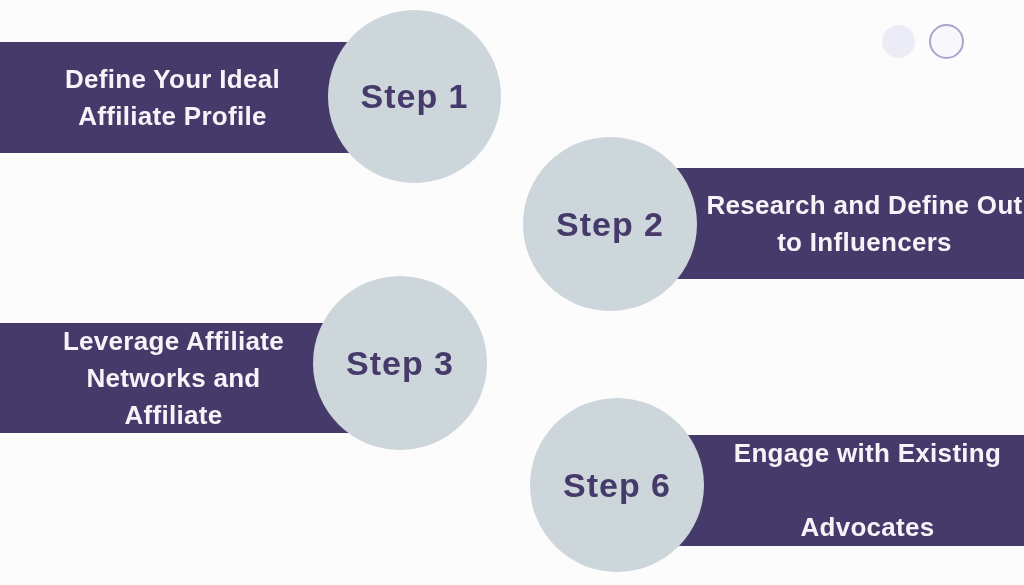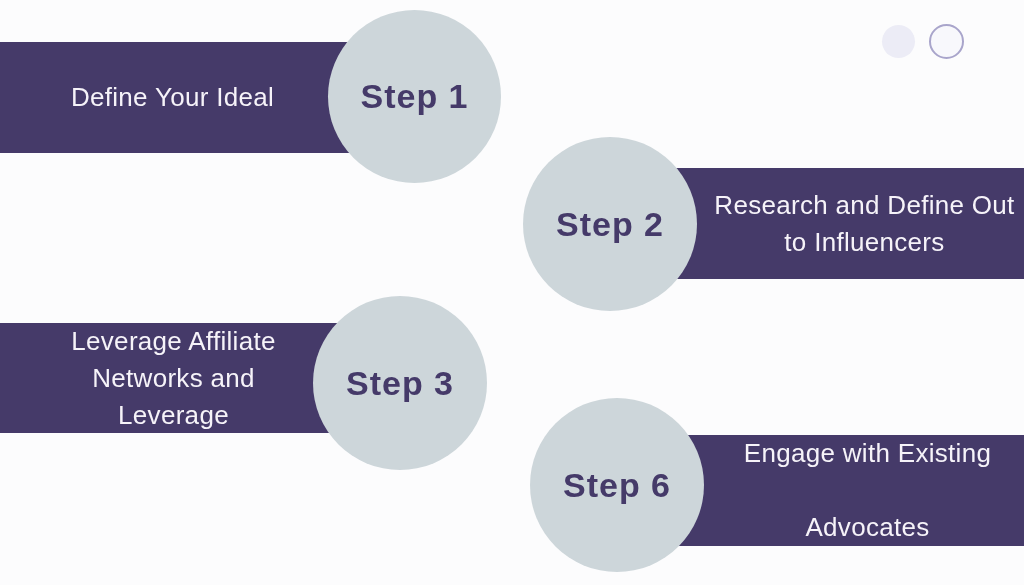--- a/index.html
+++ b/index.html
@@ -28,21 +28,21 @@
     background: var(--banner-bg);
   }
   .banner-text {
     position: absolute;
     display: flex;
     flex-direction: column;
     align-items: center;
     justify-content: center;
     color: var(--banner-text);
     font-size: 26px;
-    font-weight: 400;
+    font-weight: 700;
     line-height: 37px;
     letter-spacing: 0.3px;
     text-align: center;
     z-index: 3;
     padding-left: 13px;
   }
   .circle {
     position: absolute;
     border-radius: 50%;
     background: var(--circle-bg);
@@ -61,21 +61,21 @@
   .s1-banner { left: 0; top: 42px; width: 445px; height: 111px; }
   .s1-text   { left: 0; top: 42px; width: 332px; height: 111px; }
   .s1-circle { left: 328px; top: 10px; width: 173px; height: 173px; }
   
   .s2-banner { left: 610px; top: 168px; width: 414px; height: 111px; }
   .s2-text   { left: 692px; top: 168px; width: 332px; height: 111px; }
   .s2-circle { left: 523px; top: 137px; width: 174px; height: 174px; }
   
   .s3-banner { left: 0; top: 323px; width: 425px; height: 110px; }
   .s3-text   { left: 0; top: 323px; width: 334px; height: 110px; }
-  .s3-circle { left: 313px; top: 296px; width: 174px; height: 174px; }
+  .s3-circle { left: 313px; top: 276px; width: 174px; height: 174px; }
   
   .s4-banner { left: 610px; top: 435px; width: 414px; height: 111px; }
   .s4-text   { left: 698px; top: 435px; width: 326px; height: 111px; justify-content: space-between; }
   .s4-circle { left: 530px; top: 398px; width: 174px; height: 174px; }
   
   .dot {
     position: absolute;
     border-radius: 50%;
   }
   .dot-filled {
@@ -90,20 +90,21 @@
 </style>
 </head>
 <body>
 
 <div class="canvas">
 
   <div>
     <div class="banner s1-banner"></div>
     <div class="banner-text s1-text">
       <div>Define Your Ideal</div>
+      <div>Affiliate Profile</div>
     </div>
     <div class="circle s1-circle">
       <span class="step-label">Step 1</span>
     </div>
   </div>
 
   <div>
     <div class="banner s2-banner"></div>
     <div class="banner-text s2-text">
       <div>Research and Define Out</div>
@@ -112,21 +113,21 @@
     <div class="circle s2-circle">
       <span class="step-label">Step 2</span>
     </div>
   </div>
 
   <div>
     <div class="banner s3-banner"></div>
     <div class="banner-text s3-text">
       <div>Leverage Affiliate</div>
       <div>Networks and</div>
-      <div>Leverage</div>
+      <div>Affiliate</div>
     </div>
     <div class="circle s3-circle">
       <span class="step-label">Step 3</span>
     </div>
   </div>
 
   <div>
     <div class="banner s4-banner"></div>
     <div class="banner-text s4-text">
       <div>Engage with Existing</div>

